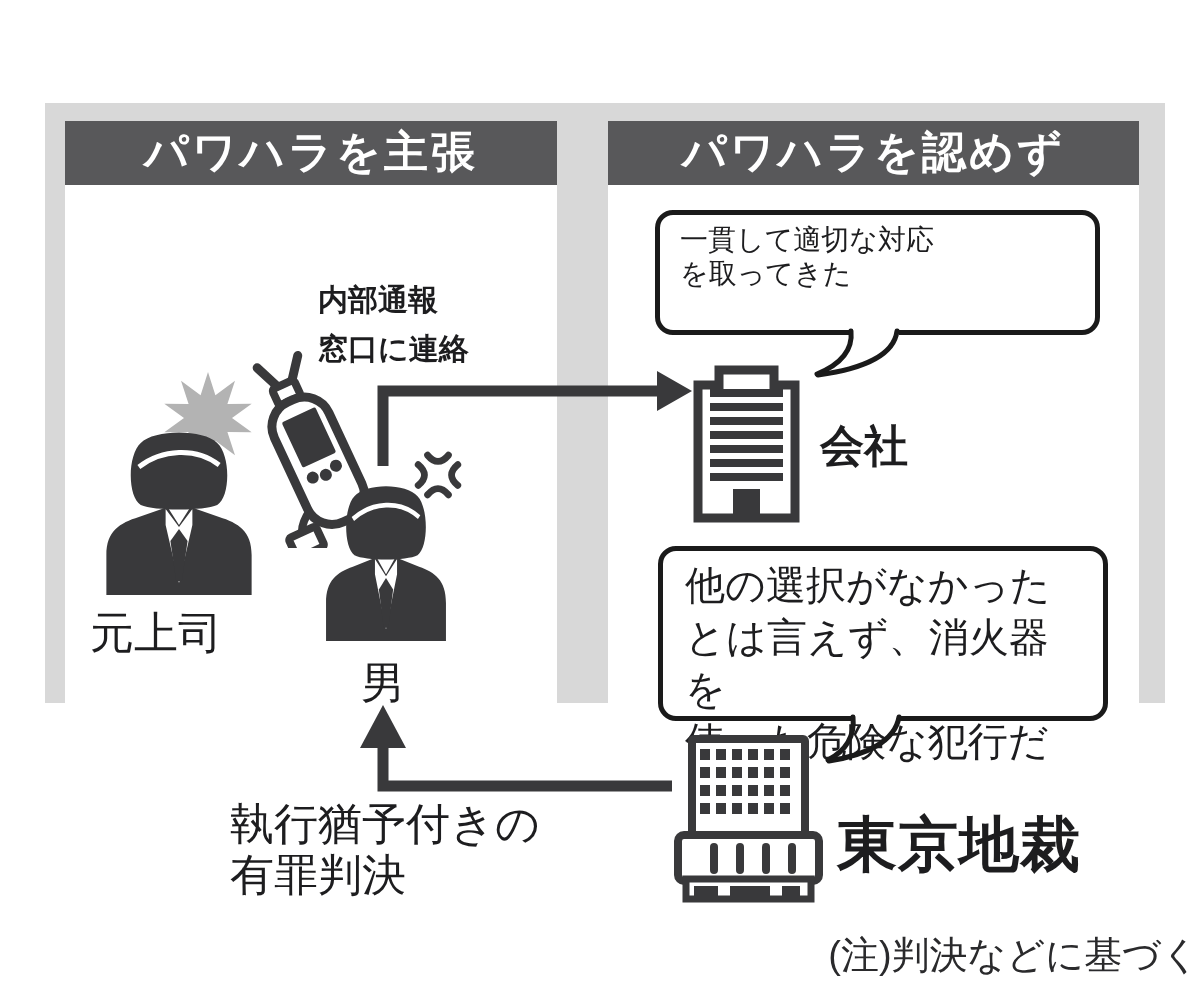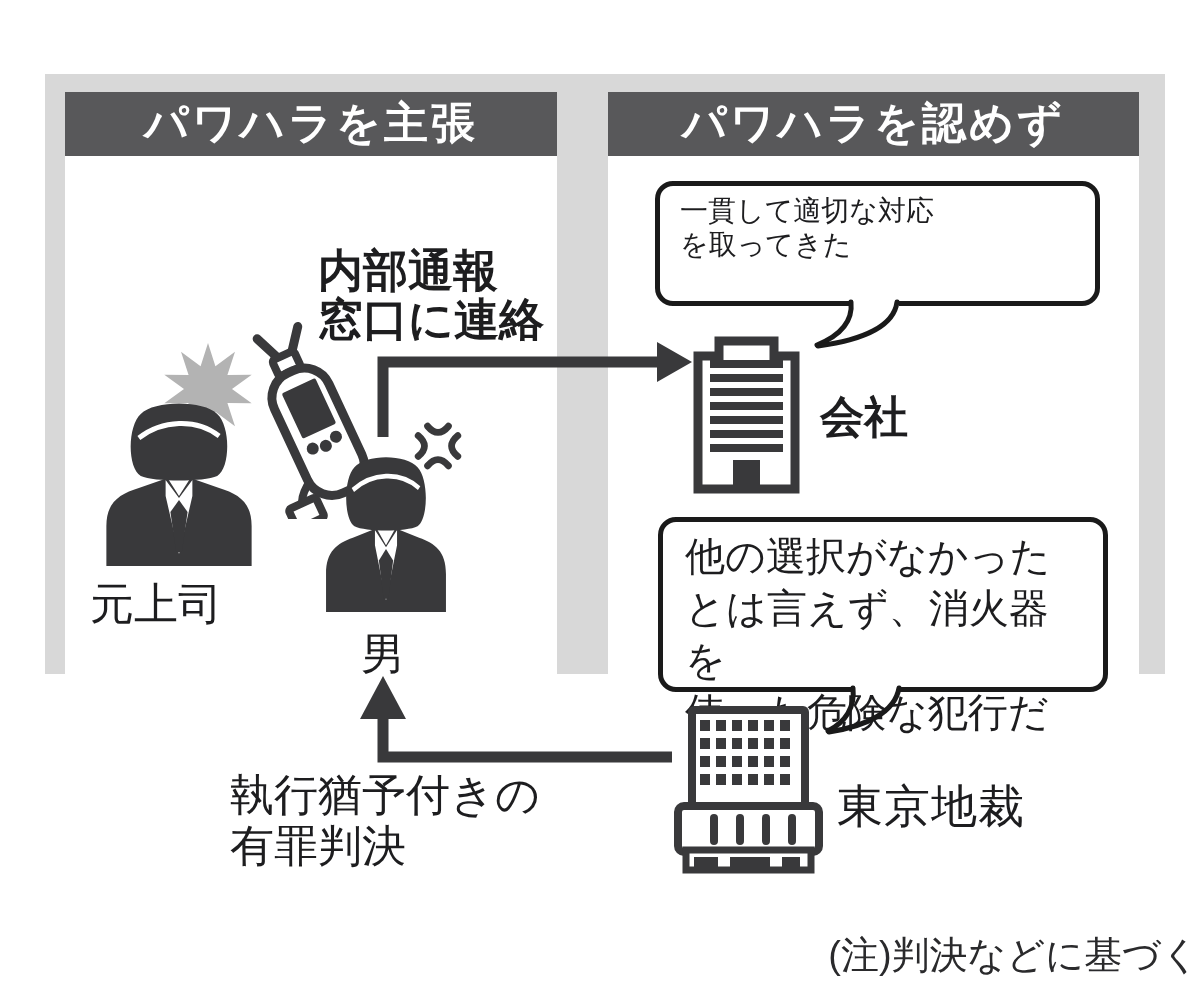--- a/index.html
+++ b/index.html
@@ -7,41 +7,41 @@
   .page {
     position:relative; width:1200px; height:987px; overflow:hidden;
     background:#fff; color:var(--text,#1d1d1f);
     font-family:"Liberation Sans","DejaVu Sans",sans-serif;
   }
   .title {
     position:absolute; top:10px; left:0; width:1200px; text-align:center;
     font-size:48px; font-weight:bold; letter-spacing:1px;
   }
   .board {
-    position:absolute; left:45px; top:74px; width:1120px; height:600px;
+    position:absolute; left:45px; top:103px; width:1120px; height:600px;
     background:var(--container-bg,#d8d8d8);
   }
   .panel { position:absolute; top:18px; height:794px; background:#fff; }
   .panel-left  { left:20px;  width:492px; }
   .panel-right { left:563px; width:531px; }
   .panel-header {
     position:absolute; top:0; left:0; right:0; height:64px;
     background:var(--header-bg,#58585a); color:var(--header-text,#fff);
     font-size:44px; font-weight:bold; line-height:62px; text-align:center;
     letter-spacing:3px;
   }
   .pre { white-space:pre-line; }
   .abs { position:absolute; }
 
-  .report-label  { left:273px; top:172px; font-size:45px; font-weight:bold; line-height:49px; }
+  .report-label  { left:273px; top:172px; font-size:30px; font-weight:bold; line-height:49px; }
   .verdict-label { left:185px; top:695px; font-size:44px; font-weight:normal; line-height:51px; }
   .boss-label    { left:45px;  top:501px; font-size:44px; }
   .man-label     { left:298px; top:551px; width:80px; text-align:center; font-size:44px; }
   .company-label { left:775px; top:314px; font-size:44px; font-weight:bold; }
-  .court-label   { left:792px; top:702px; font-size:46px; font-weight:normal; letter-spacing:1px; }
+  .court-label   { left:792px; top:702px; font-size:60px; font-weight:bold; letter-spacing:1px; }
 
   .bubble {
     position:absolute; background:#fff;
     border:5px solid var(--line,#1a1a1a); border-radius:18px;
     line-height:1.2; padding:8px 18px 6px 20px;
   }
   .bubble-company { left:610px; top:107px; width:445px; height:125px; font-size:28px; }
   .bubble-court   { left:613px; top:443px; width:450px; height:175px; font-size:40px; line-height:1.3;padding-left:22px; }
 
   .starburst    { left:117px; top:269px; width:92px;  height:92px; }

